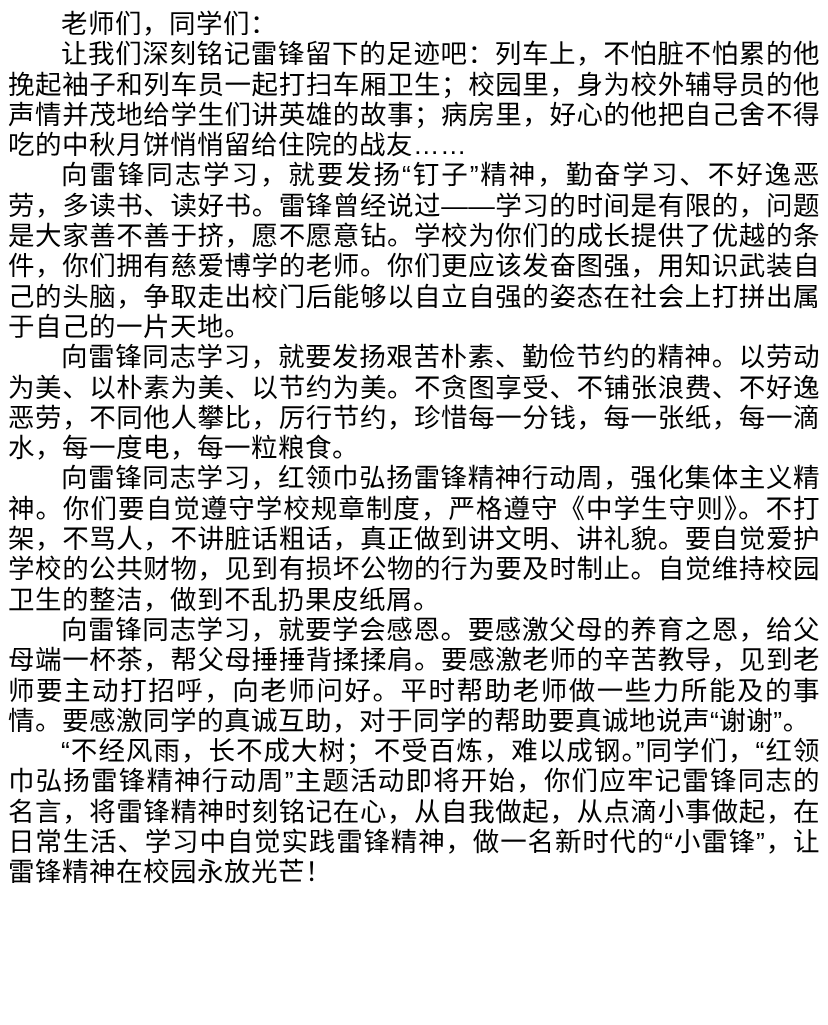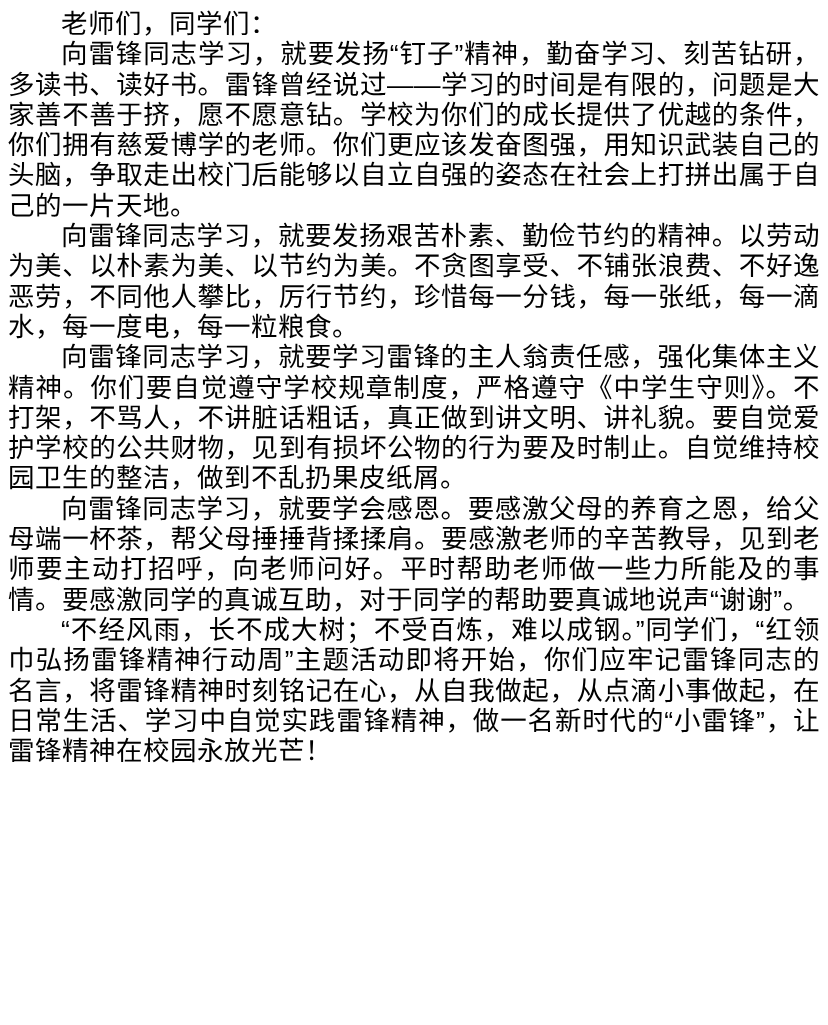--- a/index.html
+++ b/index.html
@@ -27,18 +27,19 @@
     padding: 0;
     text-indent: 2em;
     word-break: break-all;
   }
 </style>
 </head>
 <body>
 
 <div class="page">
   <p>老师们，同学们：</p>
-  <p>向雷锋同志学习，就要发扬“钉子”精神，勤奋学习、刻苦钻研，多读书、读好书。雷锋曾经说过——学习的时间是有限的，问题是大家善不善于挤，愿不愿意钻。学校为你们的成长提供了优越的条件，你们拥有慈爱博学的老师。你们更应该发奋图强，用知识武装自己的头脑，争取走出校门后能够以自立自强的姿态在社会上打拼出属于自己的一片天地。</p>
+  <p>让我们深刻铭记雷锋留下的足迹吧：列车上，不怕脏不怕累的他挽起袖子和列车员一起打扫车厢卫生；校园里，身为校外辅导员的他声情并茂地给学生们讲英雄的故事；病房里，好心的他把自己舍不得吃的中秋月饼悄悄留给住院的战友……</p>
+  <p>向雷锋同志学习，就要发扬“钉子”精神，勤奋学习、不好逸恶劳，多读书、读好书。雷锋曾经说过——学习的时间是有限的，问题是大家善不善于挤，愿不愿意钻。学校为你们的成长提供了优越的条件，你们拥有慈爱博学的老师。你们更应该发奋图强，用知识武装自己的头脑，争取走出校门后能够以自立自强的姿态在社会上打拼出属于自己的一片天地。</p>
   <p>向雷锋同志学习，就要发扬艰苦朴素、勤俭节约的精神。以劳动为美、以朴素为美、以节约为美。不贪图享受、不铺张浪费、不好逸恶劳，不同他人攀比，厉行节约，珍惜每一分钱，每一张纸，每一滴水，每一度电，每一粒粮食。</p>
-  <p>向雷锋同志学习，就要学习雷锋的主人翁责任感，强化集体主义精神。你们要自觉遵守学校规章制度，严格遵守《中学生守则》。不打架，不骂人，不讲脏话粗话，真正做到讲文明、讲礼貌。要自觉爱护学校的公共财物，见到有损坏公物的行为要及时制止。自觉维持校园卫生的整洁，做到不乱扔果皮纸屑。</p>
+  <p>向雷锋同志学习，红领巾弘扬雷锋精神行动周，强化集体主义精神。你们要自觉遵守学校规章制度，严格遵守《中学生守则》。不打架，不骂人，不讲脏话粗话，真正做到讲文明、讲礼貌。要自觉爱护学校的公共财物，见到有损坏公物的行为要及时制止。自觉维持校园卫生的整洁，做到不乱扔果皮纸屑。</p>
   <p>向雷锋同志学习，就要学会感恩。要感激父母的养育之恩，给父母端一杯茶，帮父母捶捶背揉揉肩。要感激老师的辛苦教导，见到老师要主动打招呼，向老师问好。平时帮助老师做一些力所能及的事情。要感激同学的真诚互助，对于同学的帮助要真诚地说声“谢谢”。</p>
   <p>“不经风雨，长不成大树；不受百炼，难以成钢。”同学们，“红领巾弘扬雷锋精神行动周”主题活动即将开始，你们应牢记雷锋同志的名言，将雷锋精神时刻铭记在心，从自我做起，从点滴小事做起，在日常生活、学习中自觉实践雷锋精神，做一名新时代的“小雷锋”，让雷锋精神在校园永放光芒！</p>
 </div>
 
 </body></html>

